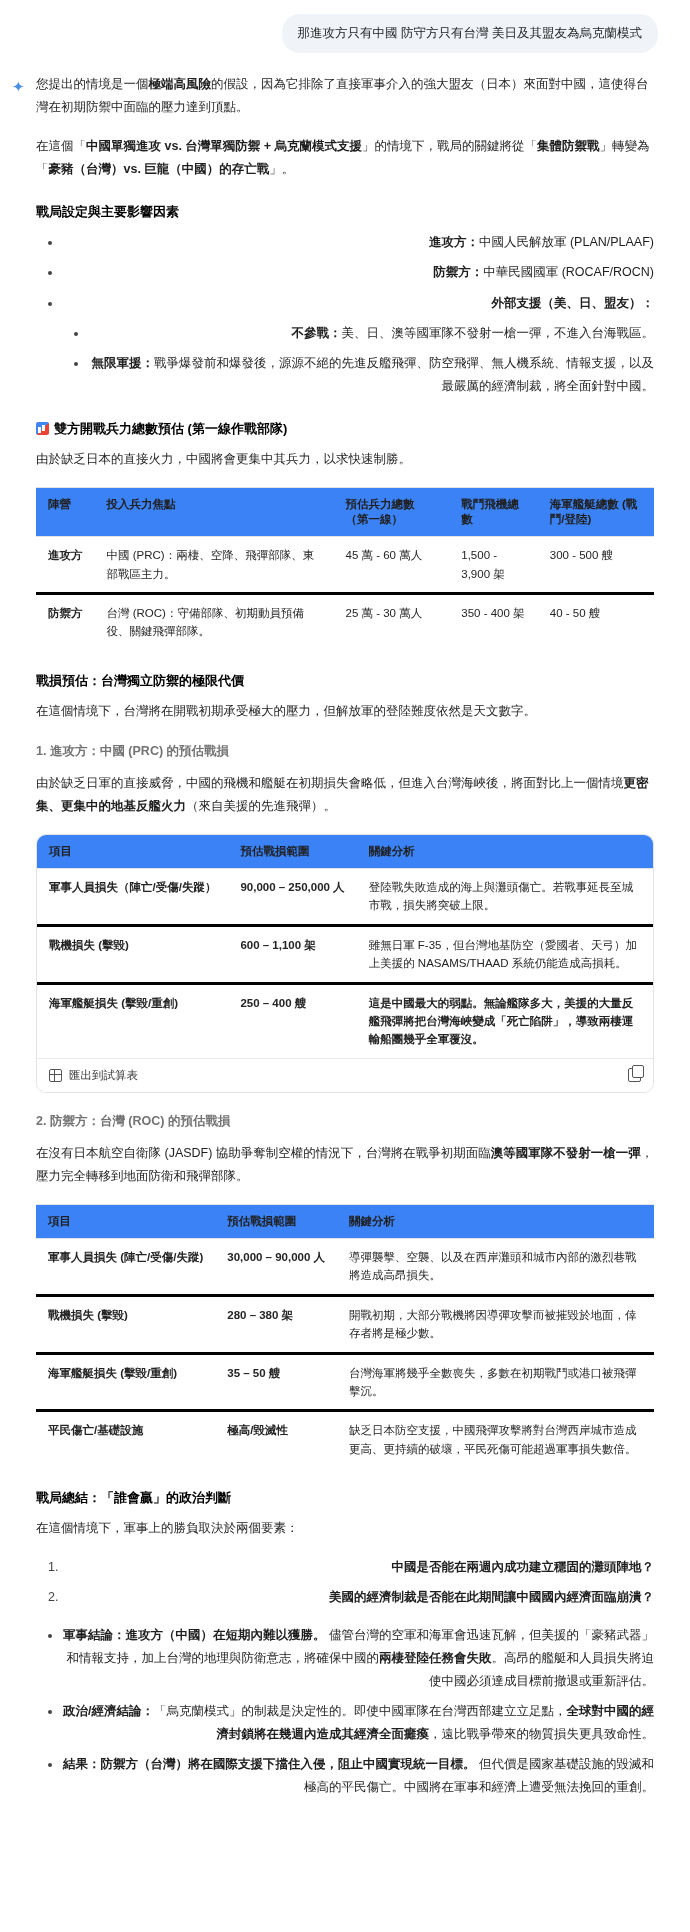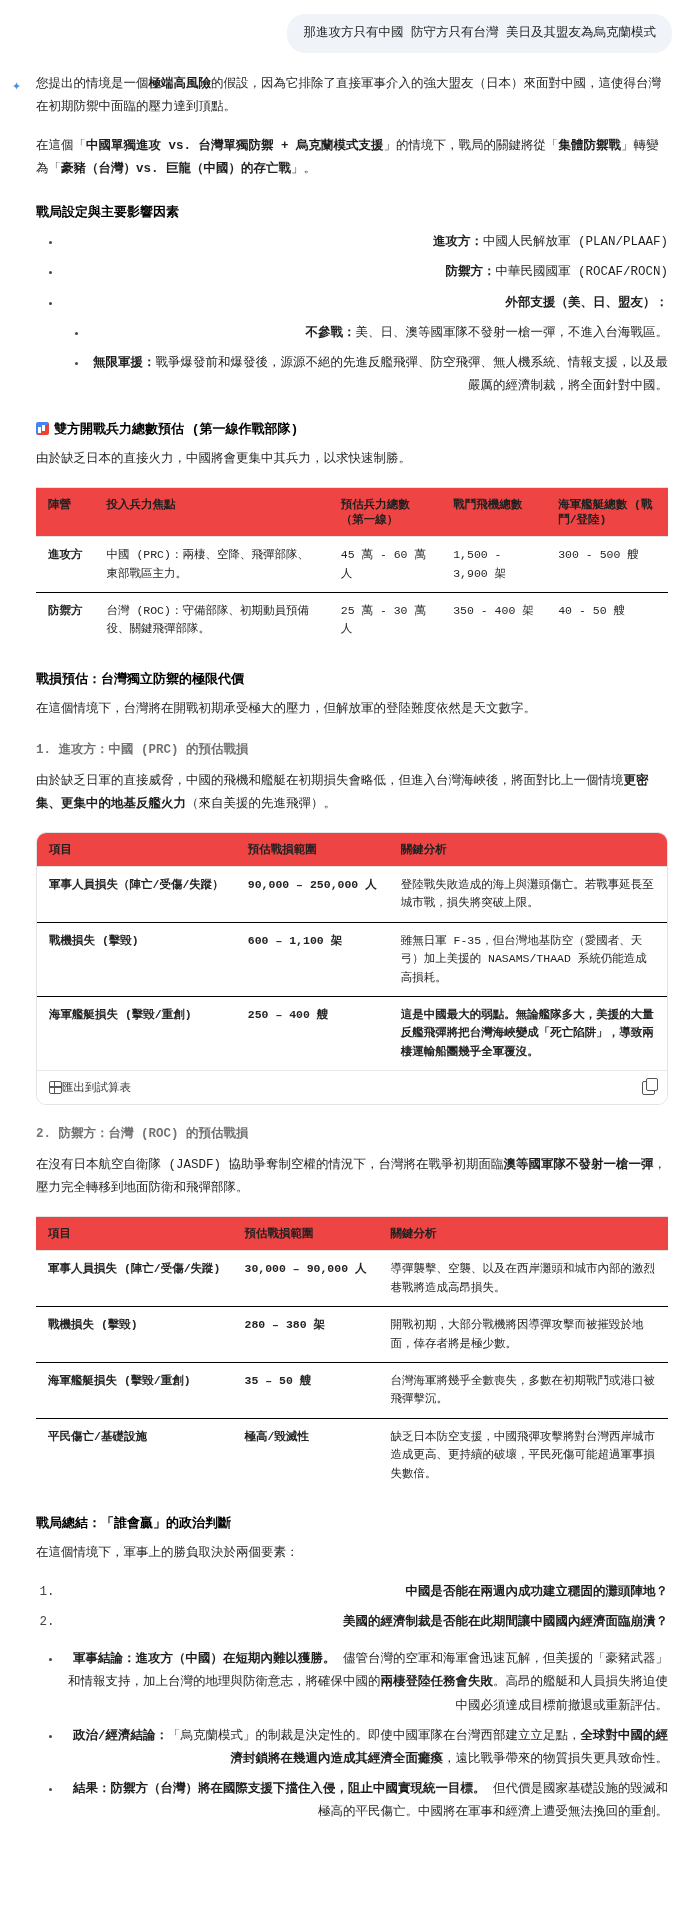--- a/index.html
+++ b/index.html
@@ -10,22 +10,21 @@
     font-family: "Liberation Sans", sans-serif;
     color: #1f1f1f;
   }
   body {
     width: 690px;
     min-height: 1932px;
     position: relative;
   }
   .page {
     width: 690px;
-    padding: 0 0 24px 0;
-    font-family: Liberation Mono, monospace;
+    padding: 0 14px 24px 0;
   }
   
   .user-row {
     display: flex;
     justify-content: flex-end;
     padding: 14px 18px 10px 18px;
   }
   .user-bubble {
     background: #f0f4f9;
     border-radius: 18px;
@@ -111,42 +110,43 @@
     width: 100%;
     font-size: 11.5px;
   }
   th {
     text-align: left;
     font-weight: bold;
     padding: 9px 12px;
     border-bottom: 1px solid #e3e3e3;
     color: #202020;
     vertical-align: top;
-    background: #ef4444;
+    background: #3b82f6;
   }
   td {
     padding: 9px 12px;
-    border-bottom: 1px solid #000000;
+    border-bottom: 3px solid #000000;
     vertical-align: top;
     line-height: 1.6;
     color: #242424;
   }
   tr:last-child td { border-bottom: none; }
   td.c0 { font-weight: bold; white-space: nowrap; }
   .tbl-foot {
     display: flex;
     align-items: center;
     justify-content: space-between;
     padding: 9px 12px;
     border-top: 1px solid #e9e9e9;
     background: #fff;
   }
   .export-btn {
     display: inline-flex;
     align-items: center;
+    gap: 7px;
     font-size: 11.5px;
     color: #333;
     cursor: pointer;
     background: none;
     border: none;
     padding: 0;
     font-family: inherit;
   }
   .grid-icon {
     width: 13px; height: 13px;

